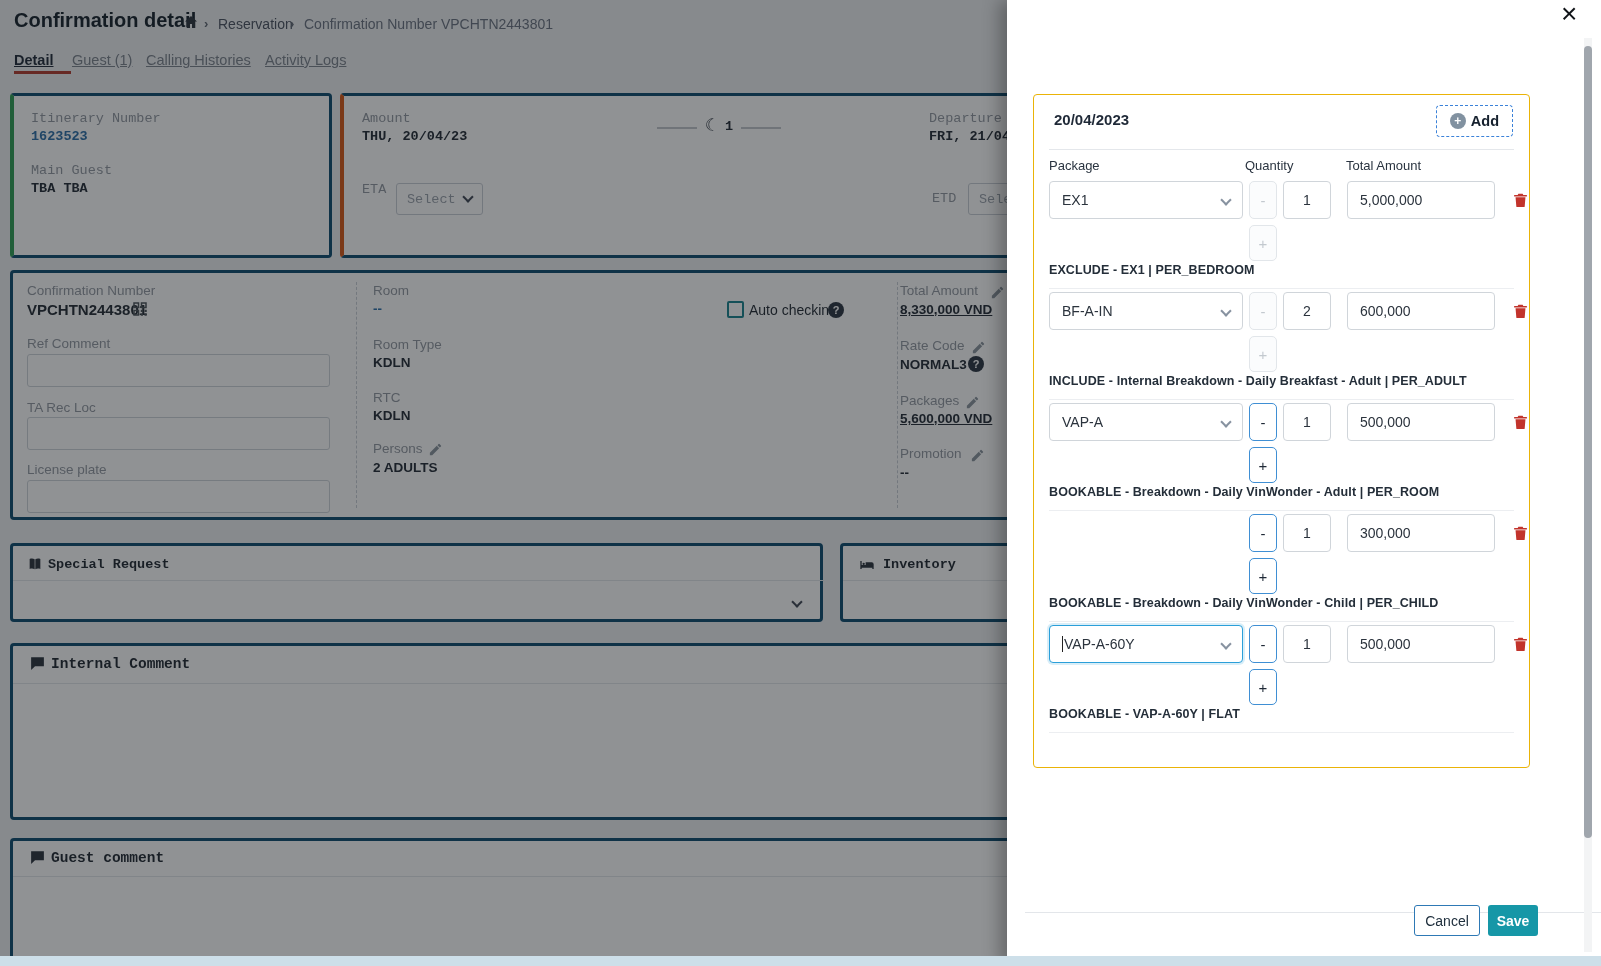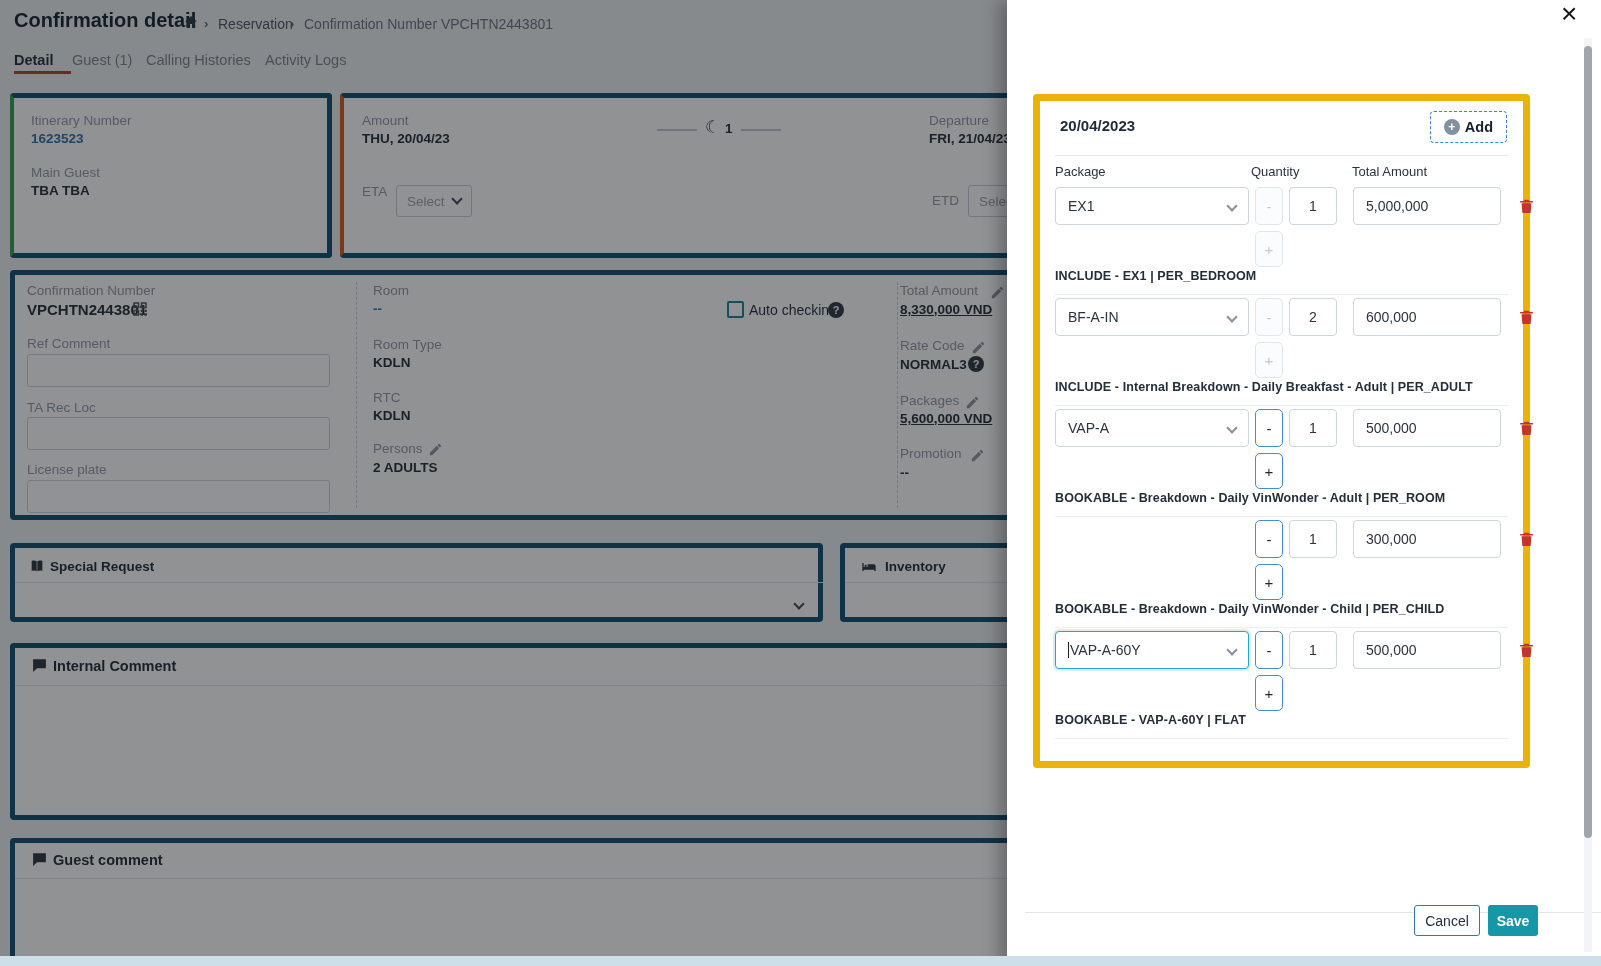--- a/index.html
+++ b/index.html
@@ -6,51 +6,51 @@
     --link-blue:#2d6fa8; --green:#2f9e54; --orange:#d85715; --tab-underline:#b23c2e;
     --save-teal:#1697a7; --add-blue:#3b82d9; --trash-red:#c2342c; --toggle-track:#5d6b77;
     --step-blue:#3f8fd4; --focus-blue:#2b9fd9;
   }
   *{box-sizing:border-box;margin:0;padding:0;}
   html,body{width:1601px;height:966px;overflow:hidden;}
   body{font-family:"Liberation Sans","DejaVu Sans",sans-serif;background:#eef0f2;position:relative;}
   .abs{position:absolute;}
   .lbl{font-size:13.5px;color:#9298a1;}
   .val{font-size:13.5px;font-weight:600;color:#232b35;}
-  .card{position:absolute;background:#fff;border:5px solid #0c4a6e;border-radius:4px;}
+  .card{position:absolute;background:#fff;border:3px solid #0c4a6e;border-radius:4px;font-family:Liberation Mono, monospace;}
   .text-input{position:absolute;width:303px;height:33px;border:1px solid #cfd4da;border-radius:3px;background:#fff;font-size:13.5px;padding:0 8px;color:#232b35;}
   .chev{display:inline-block;width:8px;height:8px;border-right:2px solid #8792a0;border-bottom:2px solid #8792a0;transform:rotate(45deg);}
   .chev.dark{border-color:#3f4754;}
   .pencil{width:15px;height:15px;fill:#8a949e;}
   .qcircle{display:inline-flex;align-items:center;justify-content:center;width:16px;height:16px;border-radius:50%;background:#2b3440;color:#fff;font-size:11px;font-weight:bold;}
   .dash{position:absolute;width:40px;height:2px;background:#c2c7cd;}
   
   .page-title{position:absolute;left:14px;top:9px;font-size:20px;font-weight:bold;color:#15202b;}
   .bc-sep{position:absolute;top:16px;font-size:13px;color:#5f6772;font-weight:bold;}
   .bc-item{position:absolute;top:16px;font-size:14px;color:#4a5260;text-align:center;}
-  .tab{position:absolute;top:52px;font-size:14.5px;color:#7b828c;cursor:pointer;}
+  .tab{position:absolute;top:52px;font-size:14.5px;color:#7b828c;cursor:pointer;text-decoration:underline;}
   .tab.active{color:#1f2937;font-weight:bold;}
   .tab-underline{position:absolute;left:14px;top:71px;width:57px;height:3px;background:var(--tab-underline);}
   
   .mini-select{position:absolute;height:32px;border:1px solid #c9ced6;border-radius:3px;background:#fff;display:flex;align-items:center;gap:8px;padding:0 10px;font-size:13.5px;color:#9aa1ab;cursor:pointer;}
   
   .checkbox{position:absolute;width:17px;height:17px;border:2px solid #18828e;border-radius:2px;background:#fff;cursor:pointer;}
   .dashed-div{position:absolute;border-left:1px dashed #c9ced6;width:0;}
   .sec-head-ico{width:16px;height:16px;fill:#2a323c;}
   
   .overlay{position:absolute;inset:0;background:rgba(20,23,28,0.47);z-index:10;}
   .drawer{position:absolute;left:1007px;top:0;width:594px;height:966px;background:#fff;z-index:20;box-shadow:-8px 0 16px rgba(0,0,0,.28);}
   .drawer-close{position:absolute;left:554px;top:0px;font-size:28px;color:#101418;cursor:pointer;line-height:1;}
   .drawer-head{position:absolute;left:26px;top:44px;width:536px;height:38px;background:#f3f5f7;display:flex;align-items:center;padding:0 12px 0 20px;}
   .drawer-title{font-size:15px;font-weight:600;color:#23303d;}
   .head-right{margin-left:auto;display:flex;align-items:center;gap:6px;}
   .allpkg-lbl{font-size:13px;color:#1f2730;}
   .toggle{width:36px;height:19px;border-radius:10px;background:var(--toggle-track);position:relative;cursor:pointer;}
   .toggle .knob{position:absolute;left:2px;top:2px;width:15px;height:15px;border-radius:50%;background:#fff;}
-  .day-card{position:absolute;left:26px;top:94px;width:497px;height:674px;border:7px solid #eab308;border-radius:4px;background:#fff;}
+  .day-card{position:absolute;left:26px;top:94px;width:497px;height:674px;border:1px solid #eab308;border-radius:4px;background:#fff;}
   .day-date{position:absolute;left:20px;top:16px;font-size:15px;font-weight:bold;color:#1f2937;}
   .add-btn{position:absolute;right:16px;top:10px;display:flex;align-items:center;gap:5px;padding:7px 13px;border:1.5px dashed var(--add-blue);border-radius:4px;background:#fff;cursor:pointer;}
   .add-circle{display:inline-flex;align-items:center;justify-content:center;width:16px;height:16px;border-radius:50%;background:#8191a0;color:#fff;font-size:12px;font-weight:bold;}
   .add-txt{font-size:14.5px;font-weight:bold;color:#16212e;}
   .day-div{position:absolute;left:15px;right:15px;top:54px;height:1px;background:#e4e7eb;}
   .cols{position:absolute;left:15px;right:15px;top:63px;font-size:13px;color:#2a3440;}
   .cols span{position:absolute;top:0;}
   .rows-wrap{position:absolute;left:15px;right:15px;top:86px;}
   .pkg-row{position:relative;height:111px;}
   .pkg-select{position:absolute;left:0;top:0;width:194px;height:38px;border:1px solid #d0d5da;border-radius:4px;background:#fff;display:flex;align-items:center;padding:9px 12px;font-size:14px;color:#2b333d;cursor:pointer;}
@@ -239,21 +239,21 @@
     </div>
     <button class="step minus">-</button>
     <input class="qty-input" value="1" style="">
     <input class="amt-input" value="5,000,000" style="">
     <span class="trash">
       <svg viewBox="0 0 24 24">
               <path d="M9 3h6l1 2h5v2H3V5h5l1-2zM5 8h14l-1.1 13.1a1 1 0 0 1-1 .9H7.1a1 1 0 0 1-1-.9L5 8z"></path>
             </svg>
     </span>
     <button class="step plus">+</button>
-    <div class="pkg-desc">INCLUDE - EX1 | PER_BEDROOM</div>
+    <div class="pkg-desc">EXCLUDE - EX1 | PER_BEDROOM</div>
     <div class="row-div"></div>
   </div>
         <div class="pkg-row steppers-disabled">
     <div class="pkg-select">
 
       <span>BF-A-IN</span>
       <span class="chev"></span>
     </div>
     <button class="step minus">-</button>
     <input class="qty-input" value="2" style="">

